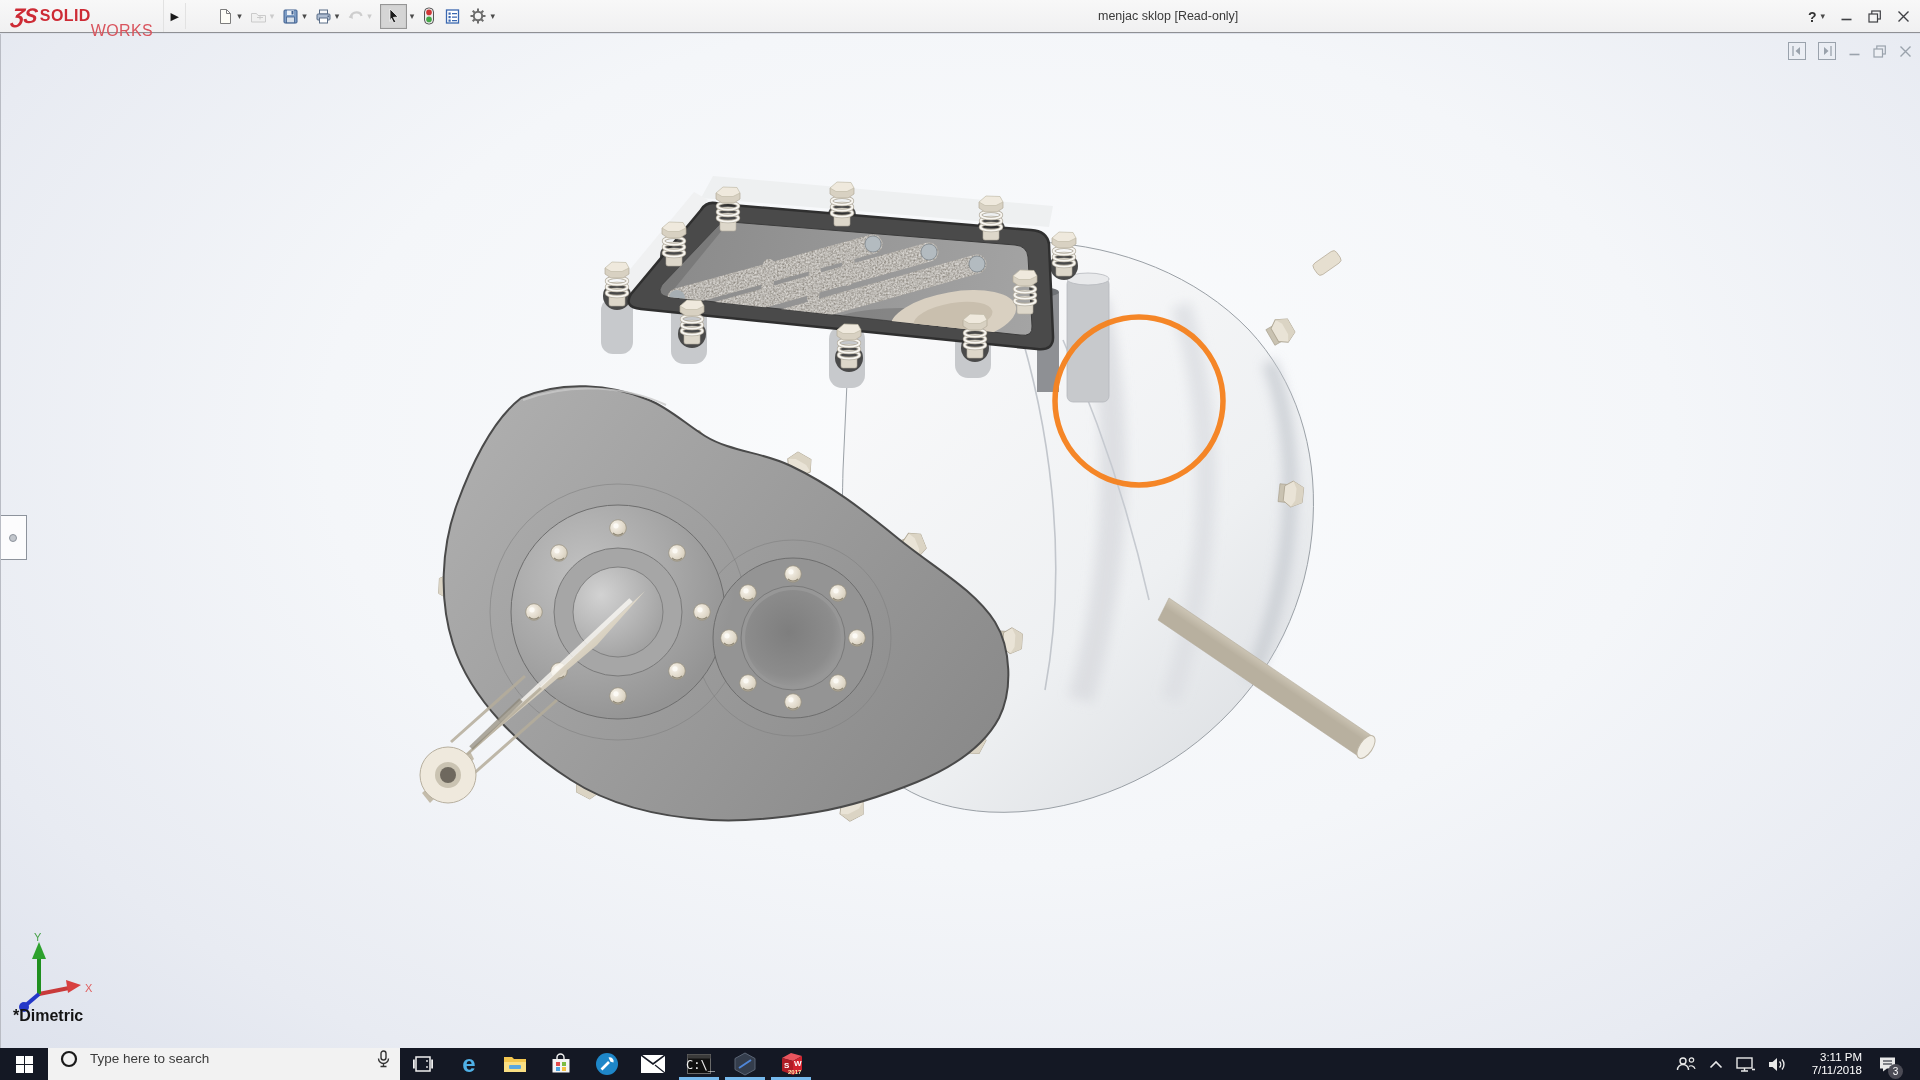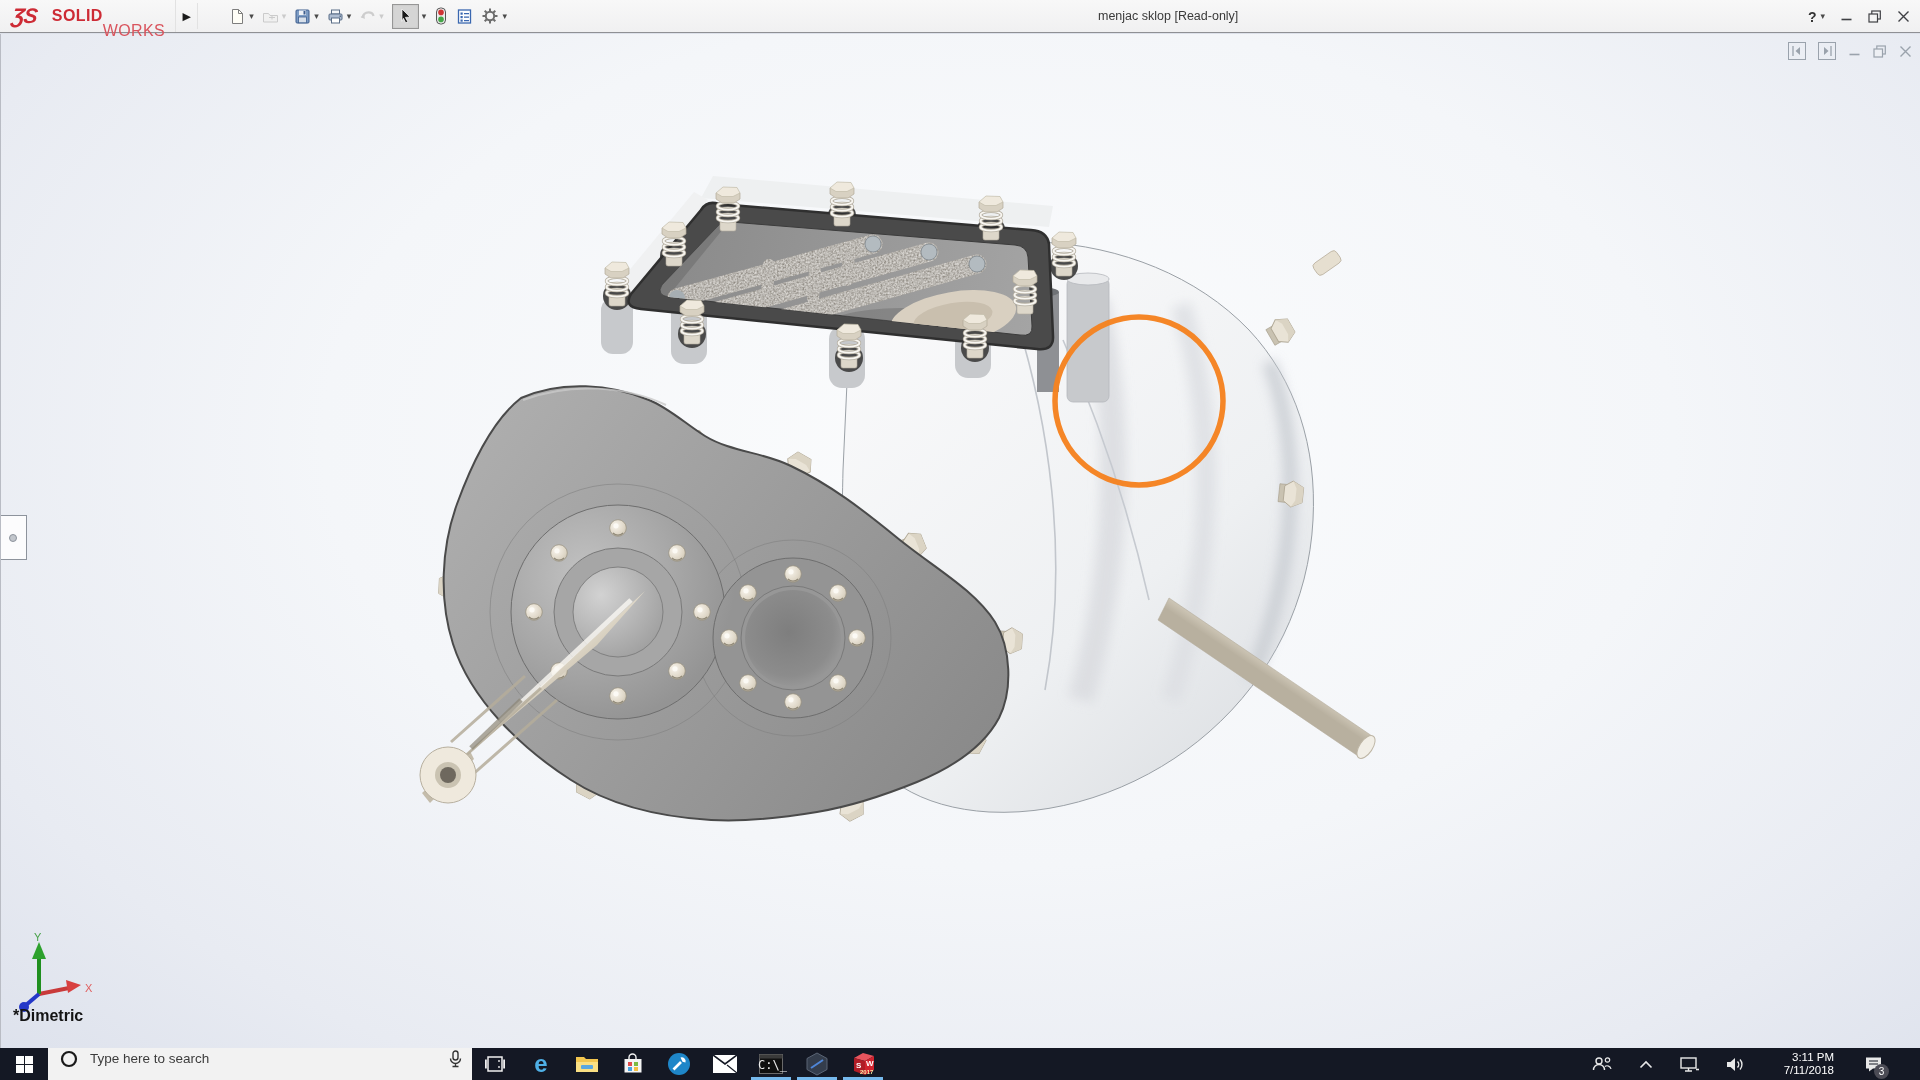--- a/index.html
+++ b/index.html
@@ -8,21 +8,21 @@
   body { position:relative; background:#dde1ea; }
 
   
   .titlebar { position:absolute; left:0; top:0; width:1920px; height:33px;
     background:linear-gradient(#f8f8f8,#f0f0f1);
     border-bottom:1px solid #8f9094; display:flex; align-items:center; z-index:50; }
   .logo { display:flex; align-items:baseline; padding:0 10px 0 12px; height:100%;
     align-items:center; border-right:1px solid #e2e2e2; }
   .logo-glyph { color:#cd2b35; font-weight:700; font-style:italic; font-size:21px;
     transform:skewX(-8deg); letter-spacing:-1px; margin-right:3px; }
-  .logo-bold  { color:#cd2b35; font-weight:700; font-size:16px; letter-spacing:.4px;margin-left:12px; }
+  .logo-bold  { color:#cd2b35; font-weight:700; font-size:16px; letter-spacing:.4px; }
   .logo-light { color:#d9545d; font-weight:300; font-size:16px; letter-spacing:.4px;margin-top:30px; }
   .expand-btn { width:22px; height:26px; display:flex; align-items:center; justify-content:center;
     font-size:11px; color:#1a1a1a; border-right:1px solid #e2e2e2; cursor:default; }
   .tools { display:flex; align-items:center; margin-left:28px; gap:2px; }
   .tb-btn { display:flex; align-items:center; padding:2px 3px; gap:3px; }
   .tb-btn svg { display:block; }
   .caret { font-size:9px; color:#4a4a4a; line-height:1; }
   .disabled { opacity:.45; filter:grayscale(.9); }
   .disabled .caret { color:#9a9a9a; }
   .sel-box { width:27px; height:25px; background:#d5d5d5; border:1px solid #969696;
@@ -50,31 +50,31 @@
     border-radius:50%; background:#c2c6cc; border:1px solid #8d939c; }
   .orient-label { position:absolute; left:12px; top:973px; font-size:16px;
     font-weight:700; color:#141414; z-index:30; }
   .triad { position:absolute; left:12px; top:898px; z-index:30; }
   .model-svg { position:absolute; left:0; top:0; width:1920px; height:1014px; }
 
   
   .taskbar { position:absolute; left:0; top:1048px; width:1920px; height:32px;
     background:#141824; display:flex; align-items:stretch; z-index:60; }
   .start-btn { width:48px; display:flex; align-items:center; justify-content:center; }
-  .search-box { width:424px; background:#f2f2f2; display:flex; align-items:center;
+  .search-box { width:352px; background:#f2f2f2; display:flex; align-items:center;
     padding:0 10px 11px 12px; gap:12px; }
   .search-box input { flex:1; border:none; outline:none; background:transparent;
     font-size:13.5px; color:#3c3c3c; font-family:"Liberation Sans",sans-serif; }
   .search-box input::placeholder { color:#3c3c3c; opacity:1; }
   .task-btn { width:46px; display:flex; align-items:center; justify-content:center;
     position:relative; }
   .task-btn .ind { position:absolute; left:3px; right:3px; bottom:0; height:3px;
     background:#76b9ed; }
   .sw-glyph { position:relative; width:28px; height:28px; }
-  .tray { margin-left:auto; display:flex; align-items:center; gap:27px; padding-right:2px; }
+  .tray { margin-left:auto; display:flex; align-items:center; gap:13px; padding-right:2px; }
   .tray svg, .tray .chev { display:block; }
   .clock { text-align:right; color:#ffffff; font-size:11.5px; line-height:13px; width:62px; }
   .notif { position:relative; width:24px; height:24px; display:flex; align-items:center;
     justify-content:center; }
   .badge { position:absolute; right:-4px; bottom:-3px; width:15px; height:15px;
     border-radius:50%; background:#4b4b55; color:#fff; font-size:10px; line-height:15px;
     text-align:center; }
   .show-desktop { width:6px; border-left:1px solid #3a3f4d; }
 </style>
 </head>

